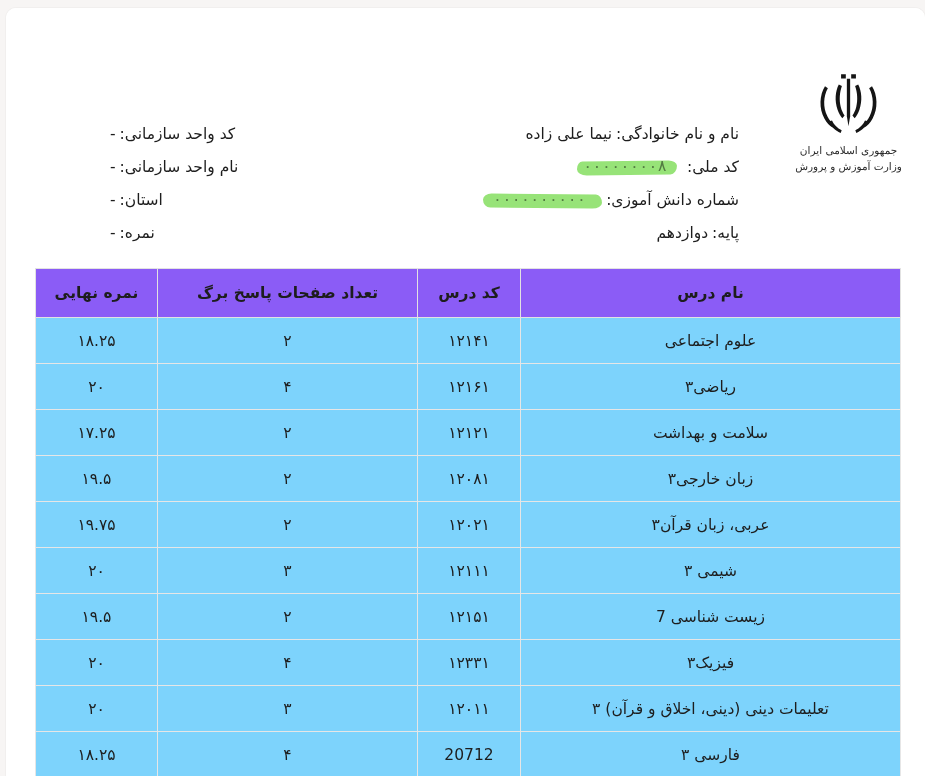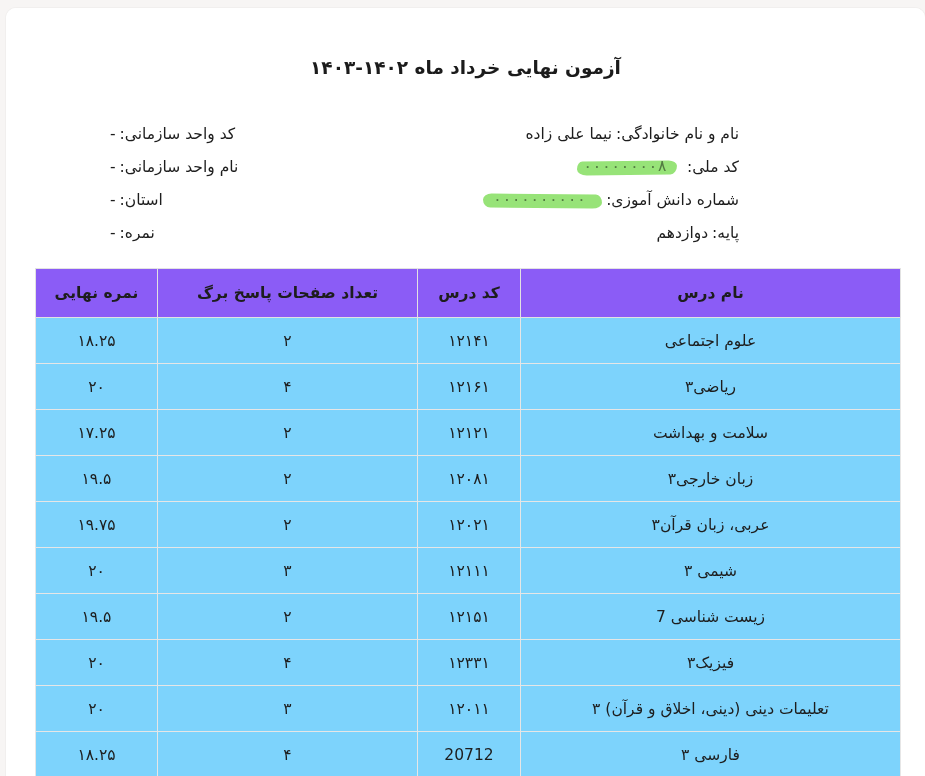--- a/index.html
+++ b/index.html
@@ -168,22 +168,48 @@
   col.c-code  { width: 103px; }
   col.c-pages { width: 260px; }
   col.c-score { width: 122px; }
 </style>
 </head>
 <body>
 
 <div class="page-card">
   <div class="page-inner">
 
-    <div class="doc-title">آزمون نهایی خرداد ماه ۱۴۰۲-۱۴۰۳</div>
-
+
+    <div class="emblem-block">
+      <svg class="emblem-mark" viewBox="0 0 120 64">
+        <g fill="#151515">
+
+          <path d="M58.4 6.5h3.2v36.5l-1.6 9.5-1.6-9.5z"></path>
+
+          <path d="M52.8 2.2h4.6v4.0h-4.6z"></path>
+          <path d="M62.6 2.2h4.6v4.0h-4.6z"></path>
+
+          <path d="M50.6 12.2c-3.4 6.4-4.2 15.6-1.2 24.4 1.2 3.4 2.8 6.2 4.6 8.2l2.2-2.6c-1.6-2.2-2.9-5-3.7-8.2-1.7-6.8-1.1-14.4 1.1-20.4z"></path>
+
+          <path d="M69.4 12.2c3.4 6.4 4.2 15.6 1.2 24.4-1.2 3.4-2.8 6.2-4.6 8.2l-2.2-2.6c1.6-2.2 2.9-5 3.7-8.2 1.7-6.8 1.1-14.4-1.1-20.4z"></path>
+
+          <path d="M37.2 13.8c-5.4 8.6-6.0 21.4-0.6 31.2 2.2 4.0 5.0 7.0 8.0 8.8l1.2-3.2c-2.4-1.8-4.6-4.4-6.3-7.8-4.4-8.6-3.9-19.6 0.5-27.1z"></path>
+
+          <path d="M82.8 13.8c5.4 8.6 6.0 21.4 0.6 31.2-2.2 4.0-5.0 7.0-8.0 8.8l-1.2-3.2c2.4-1.8 4.6-4.4 6.3-7.8 4.4-8.6 3.9-19.6-0.5-27.1z"></path>
+
+          <path d="M44.0 47.0c1.6 3.8 5.2 7.4 9.4 9.6l-1.0 2.6c-5.4-2.4-9.8-6.6-11.8-11.2z"></path>
+
+          <path d="M76.0 47.0c-1.6 3.8-5.2 7.4-9.4 9.6l1.0 2.6c5.4-2.4 9.8-6.6 11.8-11.2z"></path>
+        </g>
+      </svg>
+      <div class="emblem-caption">
+        <span>جمهوری اسلامی ایران</span>
+        <span>وزارت آموزش و پرورش</span>
+      </div>
+    </div>
 
     <div class="id-col id-col-right">
       <div class="id-row">
         <span class="id-label">نام و نام خانوادگی:</span>
         <span class="id-value">نیما علی زاده</span>
       </div>
       <div class="id-row">
         <span class="id-label">کد ملی:</span>
         <span class="id-value redacted">۰۰۰۰۰۰۰۰۸</span>
       </div>

